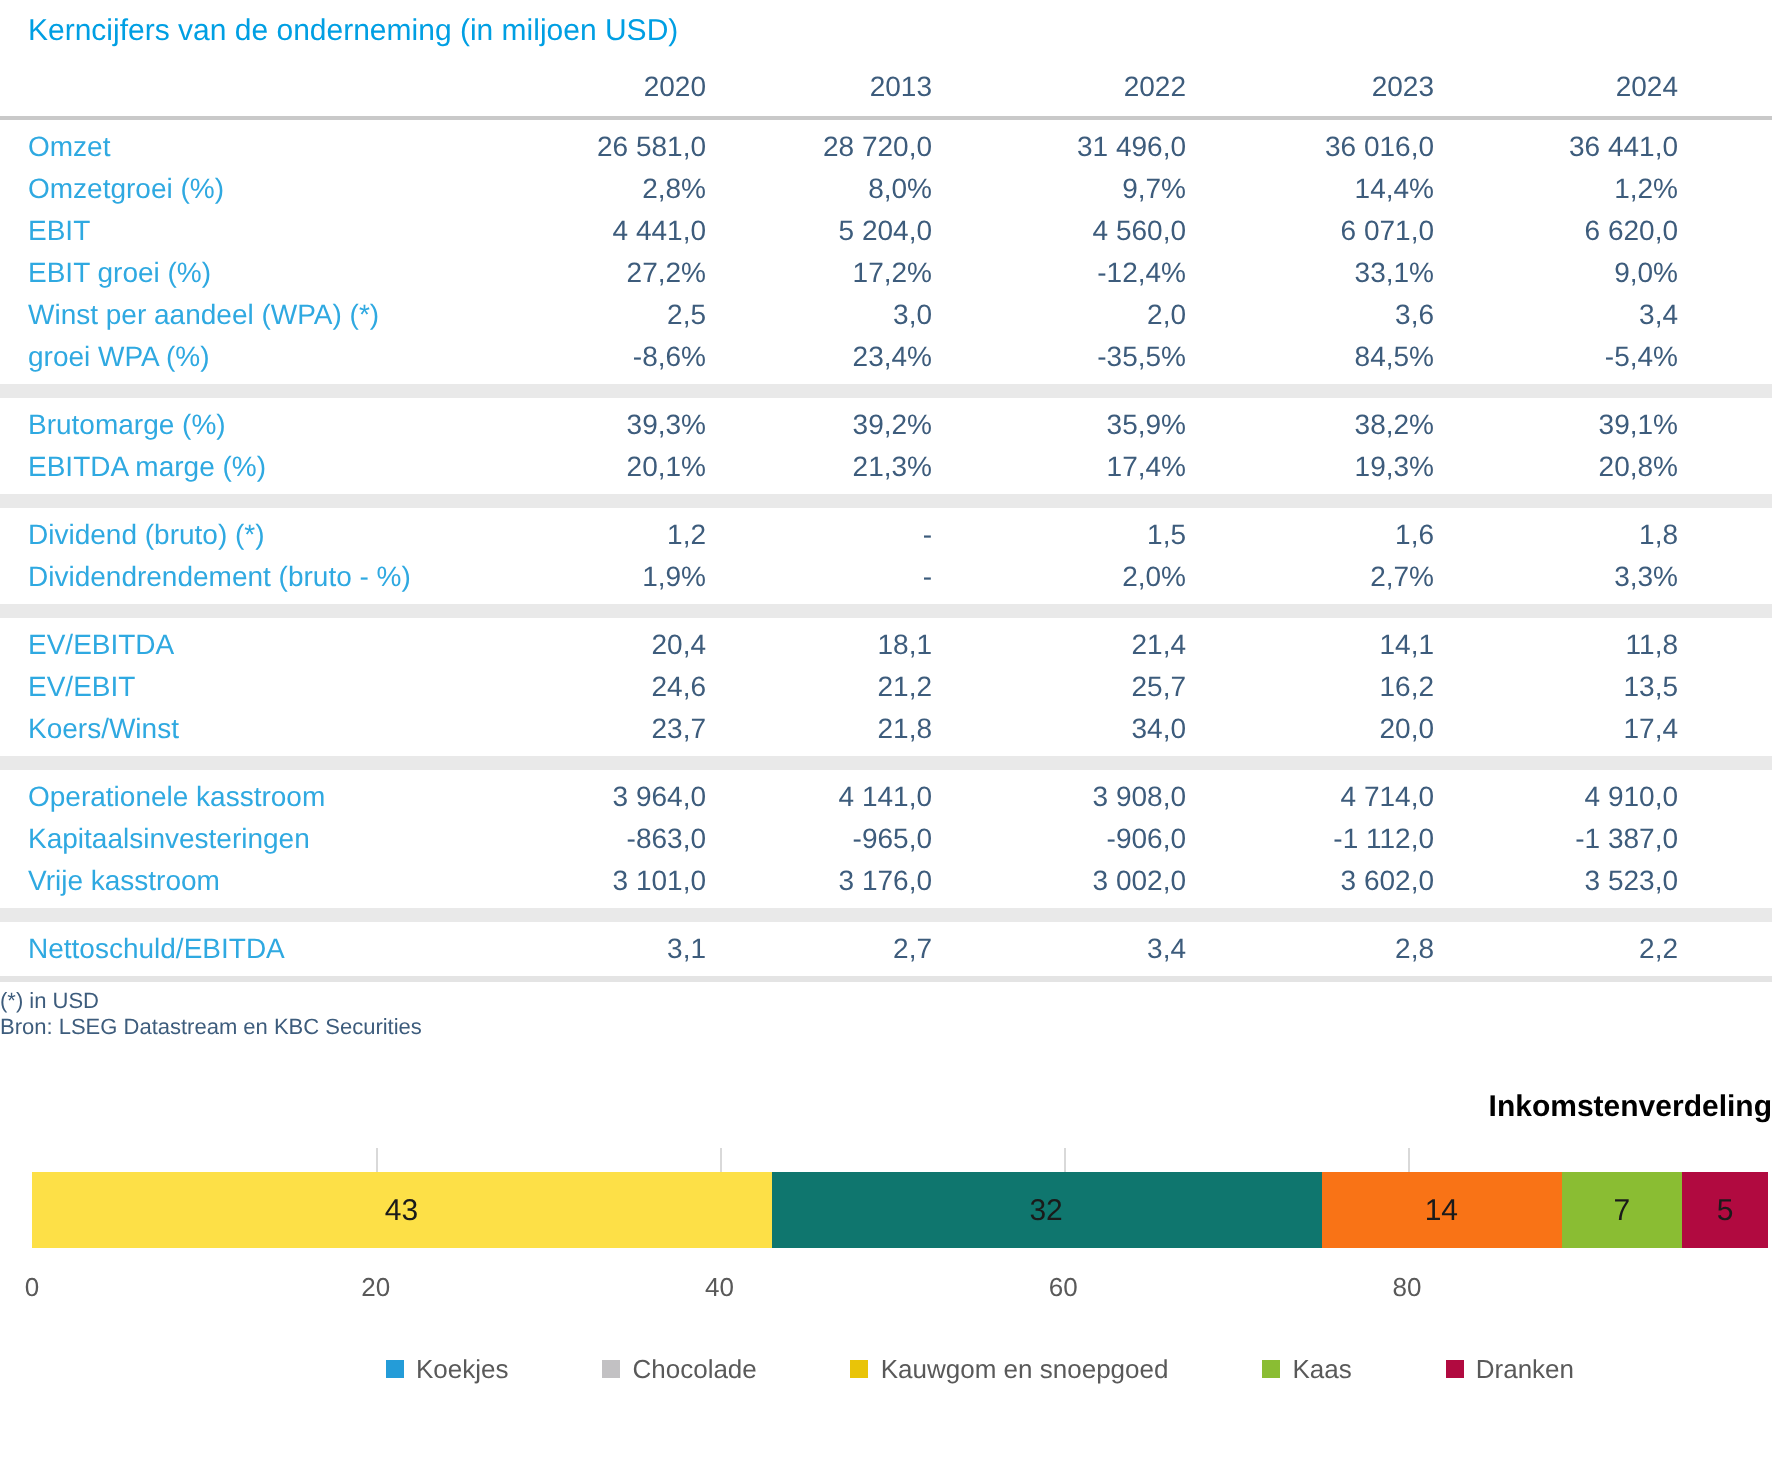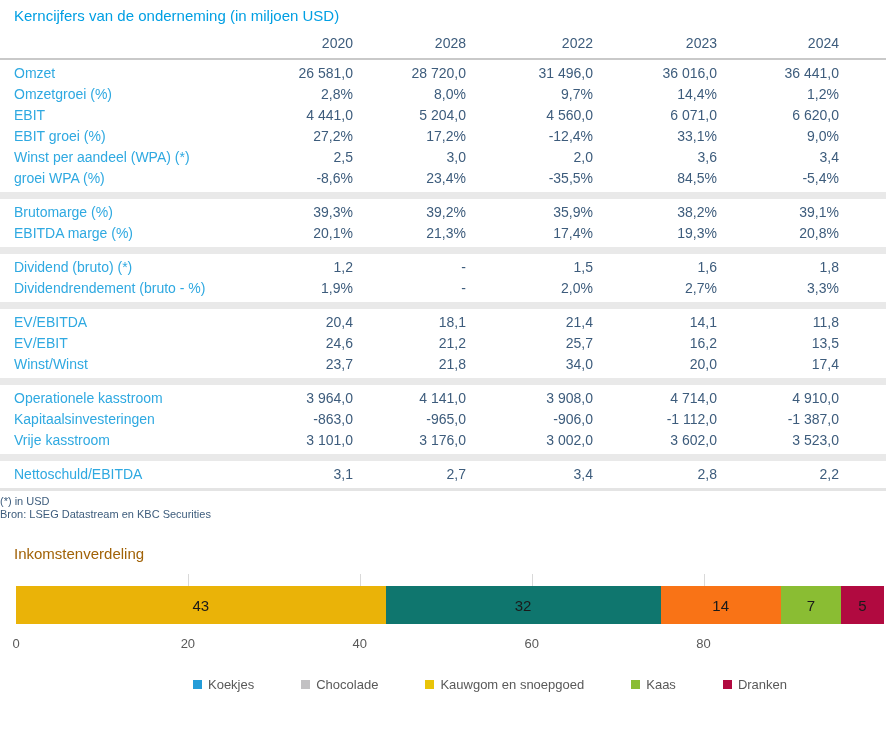--- a/index.html
+++ b/index.html
@@ -35,21 +35,21 @@
   .sep-thin  { height:3px; background:#e4e4e4; margin:3px 0 1px 0; }
 
   .footnotes {
     width:886px; text-align:left;
     font-size:11px; line-height:13px; color:#3d5c7c;
     margin-top:3px;
   }
 
   h2.chart-title {
     margin:24px 0 12px 14px;
-    font-size:15px; font-weight:normal; color:#a16207;
+    font-size:15px; font-weight:bold; color:#000000;text-align:right;
   }
   .plot { position:relative; margin-left:16px; width:868px; height:50px; }
   .gridline { position:absolute; top:0; bottom:0; width:1px; background:#d9d9d9; }
   .bar {
     position:absolute; left:0; right:0; top:12px; bottom:0;
     display:flex; align-items:stretch;
   }
   .seg {
     display:flex; align-items:center; justify-content:center;
     font-size:15px; color:#1a1a1a; overflow:hidden;
@@ -79,21 +79,21 @@
         <col style="width:93px">
         <col style="width:113px">
       <col style="width:127px">
         <col style="width:124px">
         <col style="width:169px">
     </colgroup>
     <thead>
         <tr>
           <th class="lbl"></th>
           <th class="val c1">2020</th>
-          <th class="val c2">2028</th>
+          <th class="val c2">2013</th>
           <th class="val c3">2022</th>
           <th class="val c4">2023</th>
           <th class="val c5">2024</th>
         </tr>
       </thead>
     <tbody>
         <tr>
           <td class="sep-cell" colspan="6">
             <div class="sep-head"></div>
           </td>
@@ -228,21 +228,21 @@
             <div class="lblwrap">EV/EBIT</div>
           </td>
           <td class="val c1">24,6</td>
           <td class="val c2">21,2</td>
           <td class="val c3">25,7</td>
           <td class="val c4">16,2</td>
           <td class="val c5">13,5</td>
         </tr>
         <tr>
           <td class="lbl">
-            <div class="lblwrap">Winst/Winst</div>
+            <div class="lblwrap">Koers/Winst</div>
           </td>
           <td class="val c1">23,7</td>
           <td class="val c2">21,8</td>
           <td class="val c3">34,0</td>
           <td class="val c4">20,0</td>
           <td class="val c5">17,4</td>
         </tr>
         <tr>
           <td class="sep-cell" colspan="6">
             <div class="sep-thick"></div>
@@ -308,21 +308,21 @@
 
   <h2 class="chart-title">Inkomstenverdeling</h2>
 
   <div class="plot">
     <div></div>
     <div class="gridline" style="left: 19.802%;"></div>
       <div class="gridline" style="left: 39.604%;"></div>
       <div class="gridline" style="left: 59.4059%;"></div>
       <div class="gridline" style="left: 79.2079%;"></div>
       <div class="bar">
-        <div class="seg" style="width: 42.5743%; background: #eab308;">43</div>
+        <div class="seg" style="width: 42.5743%; background: #fde047;">43</div>
         <div class="seg" style="width: 31.6832%; background: #0f766e;">32</div>
         <div class="seg" style="width: 13.8614%; background: #f97316;">14</div>
         <div class="seg" style="width: 6.93069%; background: rgb(138, 189, 51);">7</div>
         <div class="seg" style="width: 4.9505%; background: rgb(177, 10, 64);">5</div>
       </div>
   </div>
 
   <div class="xaxis">
       <span class="tick" style="left: 0%;">0</span>
       <span class="tick" style="left: 19.802%;">20</span>

